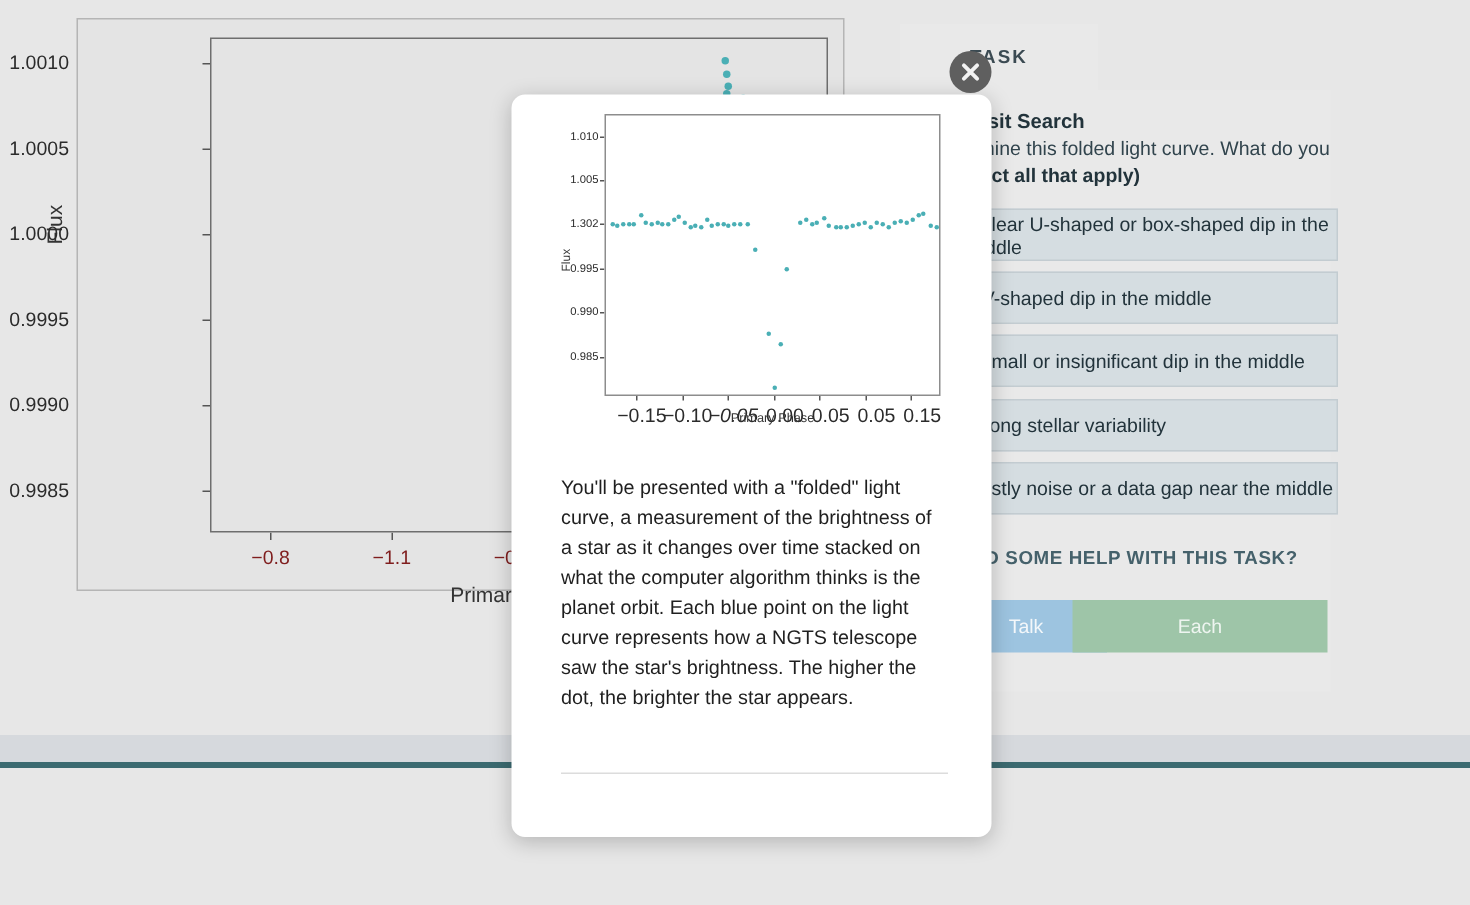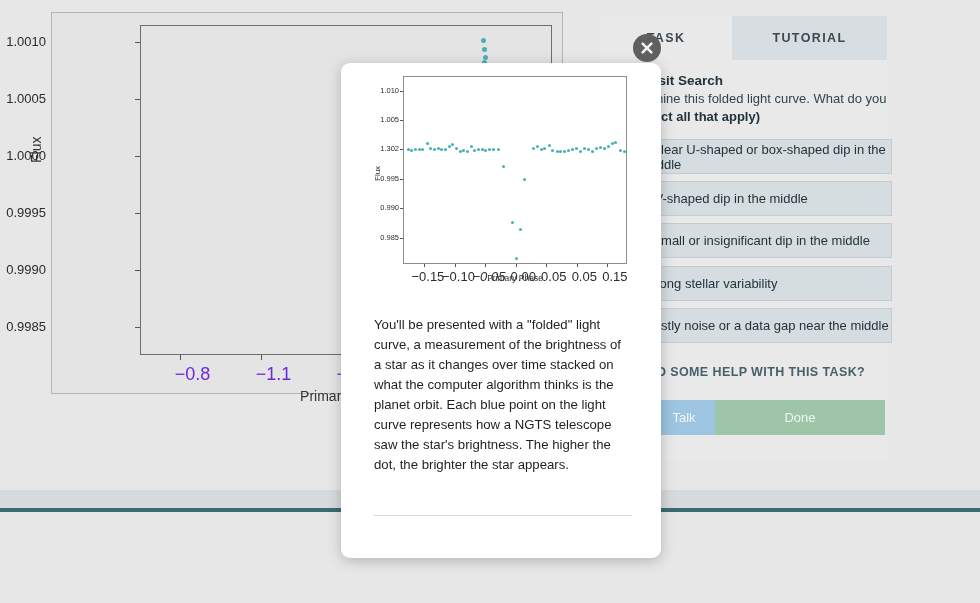--- a/index.html
+++ b/index.html
@@ -32,22 +32,22 @@
     position:absolute; left:-24px; top:150px;
     transform: rotate(-90deg); transform-origin: left top;
     font-size:14px; color:#333; white-space:nowrap;
   }
   .ytick-main {
     position:absolute; right:516px; width:80px; text-align:right;
     font-size:13px; color:#2b2b2b; white-space:nowrap;
   }
   .ytickmark-main { position:absolute; width:5px; height:1px; background:#555; }
   .xtick-main {
-    position:absolute; width:60px; text-align:right;
-    font-size:18px; color:#6d28d9; white-space:nowrap;
+    position:absolute; width:60px; text-align:center;
+    font-size:13px; color:#7f1d1d; white-space:nowrap;
   }
   .xtickmark-main { position:absolute; width:1px; height:5px; background:#555; }
   .xlabel-main {
     position:absolute; font-size:14px; color:#333; white-space:nowrap;
   }
   .pt { position:absolute; width:5px; height:5px; border-radius:50%; background:#4aafb5; }
 
   
   .tabbar { position:absolute; left:600px; top:16px; width:287px; height:44px; }
   .tab {
@@ -269,23 +269,20 @@
         <div class="pt" style="left: 334.371px; top: 269.466px; background: rgb(74, 175, 181);"></div>
         <div class="pt" style="left: 349.316px; top: 271.741px; background: rgb(74, 175, 181);"></div>
       </div>
   <div class="xlabel-main" id="main-xlabel" style="left: 224px; top: 375px; width: 140px; text-align: center;">Primary Phase</div>
 </div>
 
 <div class="tabbar">
   <div class="tab tab-task">
     <span>TASK</span>
   </div>
-  <div class="tab tab-tutorial">
-    <span>TUTORIAL</span>
-  </div>
 </div>
 
 <div class="task-panel">
   <div class="task-title">Transit Search</div>
   <div class="task-q1">Examine this folded light curve. What do you see?</div>
   <div class="task-q2">(Select all that apply)</div>
 
   <div class="answer" style="top:79px">
         <span>A clear U-shaped or box-shaped dip in the middle</span>
       </div>
@@ -300,21 +297,21 @@
       </div>
   <div class="answer" style="top:248px">
         <span>Mostly noise or a data gap near the middle</span>
       </div>
 
   <div class="help-text">NEED SOME HELP WITH THIS TASK?</div>
   <div class="btn-talk">
         <span>Talk</span>
       </div>
   <div class="btn-done">
-        <span>Done</span>
+        <span>Each</span>
       </div>
 </div>
 
 <div class="modal">
   <div class="modal-plot-wrap">
     <div class="m-ylabel">Flux</div>
     <div id="m-yaxis">
           <div class="m-ytick" style="top: 12.6875px;">1.010</div>
           <div class="m-ytickmark" style="left: 43px; top: 17.6875px;"></div>
           <div class="m-ytick" style="top: 42.0625px;">1.005</div>

